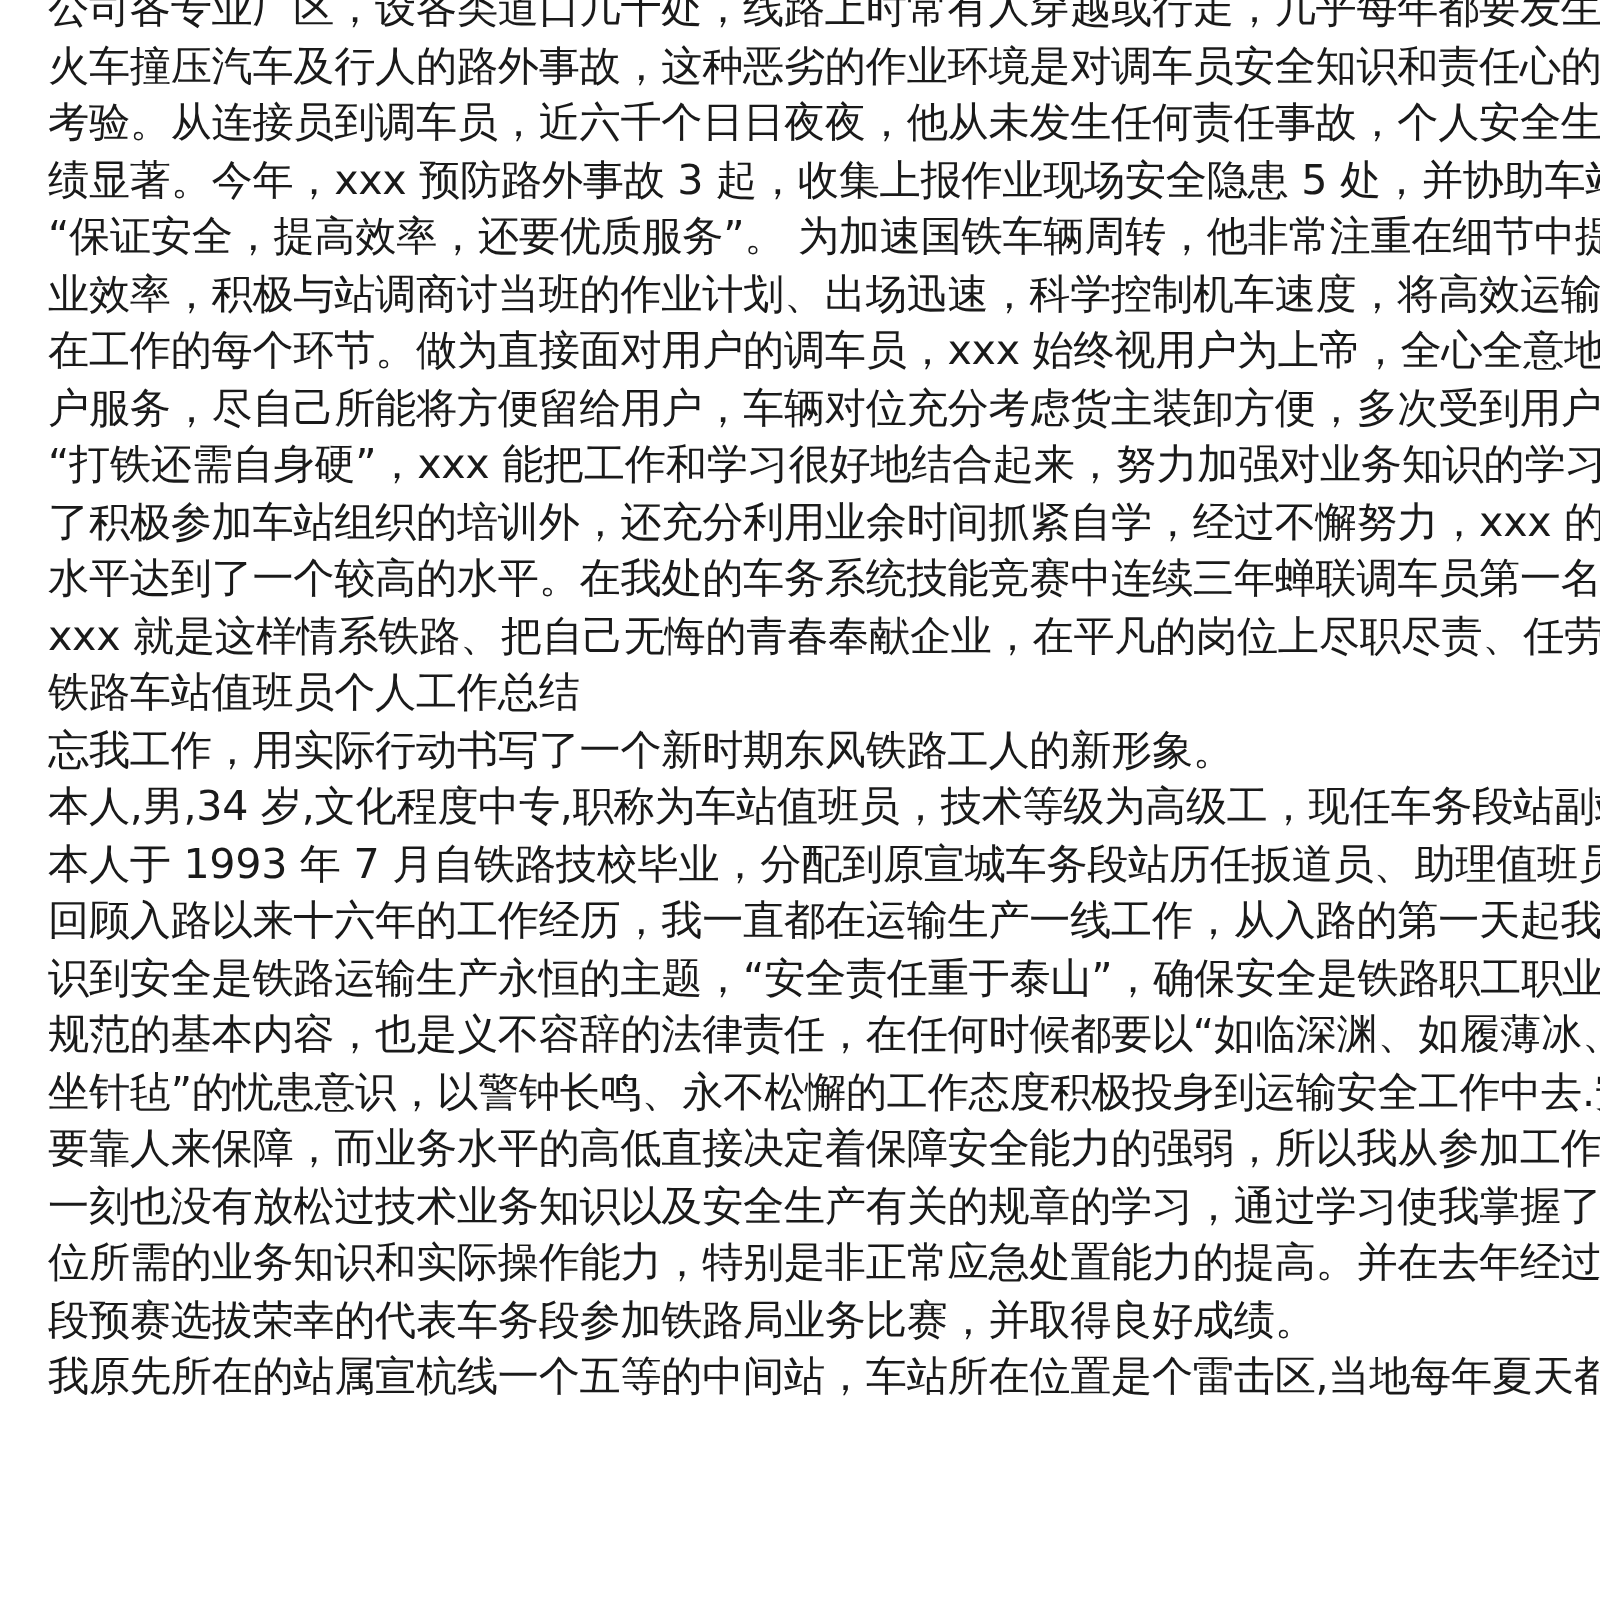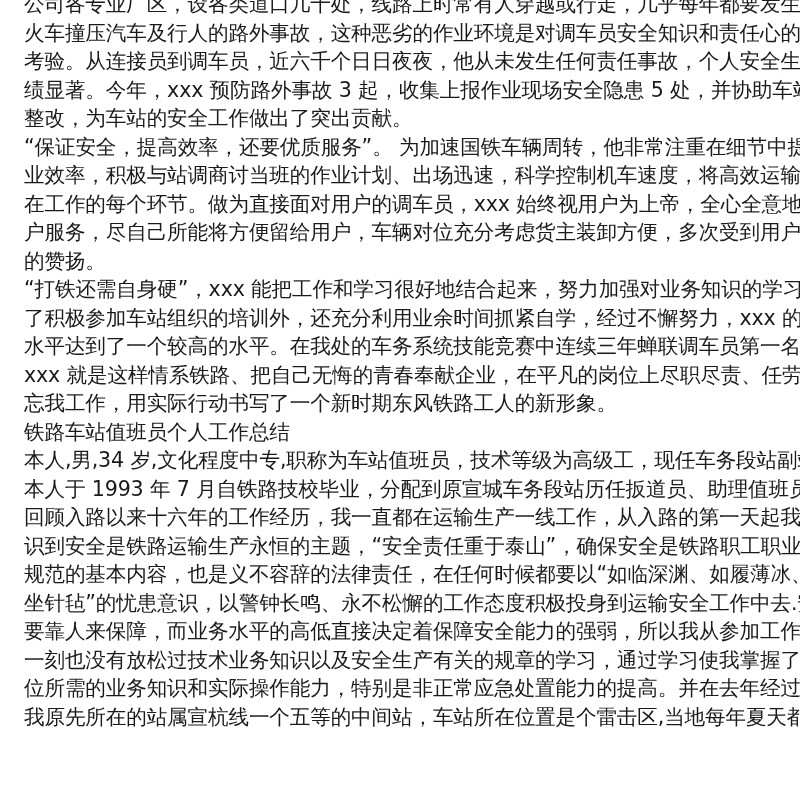--- a/index.html
+++ b/index.html
@@ -19,35 +19,34 @@
   }
 </style>
 </head>
 <body>
 
 <div class="page">
   <div class="line">公司各专业厂区，设各类道口几十处，线路上时常有人穿越或行走，几乎每年都要发生数起</div>
   <div class="line">火车撞压汽车及行人的路外事故，这种恶劣的作业环境是对调车员安全知识和责任心的严峻</div>
   <div class="line">考验。从连接员到调车员，近六千个日日夜夜，他从未发生任何责任事故，个人安全生产成</div>
   <div class="line">绩显著。今年，xxx 预防路外事故 3 起，收集上报作业现场安全隐患 5 处，并协助车站进行</div>
-  <div class="line">整改，为车站的安全工作做出了突出贡献。</div>
   <div class="line">“保证安全，提高效率，还要优质服务”。 为加速国铁车辆周转，他非常注重在细节中提高作</div>
   <div class="line">业效率，积极与站调商讨当班的作业计划、出场迅速，科学控制机车速度，将高效运输体现</div>
   <div class="line">在工作的每个环节。做为直接面对用户的调车员，xxx 始终视用户为上帝，全心全意地为用</div>
   <div class="line">户服务，尽自己所能将方便留给用户，车辆对位充分考虑货主装卸方便，多次受到用户单位</div>
-  <div class="line">的赞扬。</div>
   <div class="line">“打铁还需自身硬”，xxx  能把工作和学习很好地结合起来，努力加强对业务知识的学习。除</div>
   <div class="line">了积极参加车站组织的培训外，还充分利用业余时间抓紧自学，经过不懈努力，xxx 的业务</div>
   <div class="line">水平达到了一个较高的水平。在我处的车务系统技能竞赛中连续三年蝉联调车员第一名，今</div>
   <div class="line">xxx 就是这样情系铁路、把自己无悔的青春奉献企业，在平凡的岗位上尽职尽责、任劳任怨、</div>
+  <div class="line">铁路车站值班员个人工作总结</div>
   <div class="line">忘我工作，用实际行动书写了一个新时期东风铁路工人的新形象。</div>
-  <div class="line">铁路车站值班员个人工作总结</div>
   <div class="line">本人,男,34 岁,文化程度中专,职称为车站值班员，技术等级为高级工，现任车务段站副站长。</div>
   <div class="line">本人于 1993 年 7 月自铁路技校毕业，分配到原宣城车务段站历任扳道员、助理值班员、车</div>
   <div class="line">回顾入路以来十六年的工作经历，我一直都在运输生产一线工作，从入路的第一天起我就认</div>
   <div class="line">识到安全是铁路运输生产永恒的主题，“安全责任重于泰山”，确保安全是铁路职工职业道德</div>
   <div class="line">规范的基本内容，也是义不容辞的法律责任，在任何时候都要以“如临深渊、如履薄冰、如</div>
   <div class="line">坐针毡”的忧患意识，以警钟长鸣、永不松懈的工作态度积极投身到运输安全工作中去.安全</div>
   <div class="line">要靠人来保障，而业务水平的高低直接决定着保障安全能力的强弱，所以我从参加工作开始，</div>
   <div class="line">一刻也没有放松过技术业务知识以及安全生产有关的规章的学习，通过学习使我掌握了本岗</div>
   <div class="line">位所需的业务知识和实际操作能力，特别是非正常应急处置能力的提高。并在去年经过车务</div>
+  <div class="line">段预赛选拔荣幸的代表车务段参加铁路局业务比赛，并取得良好成绩。</div>
   <div class="line">我原先所在的站属宣杭线一个五等的中间站，车站所在位置是个雷击区,当地每年夏天都会</div>
 </div>
 
 </body></html>

